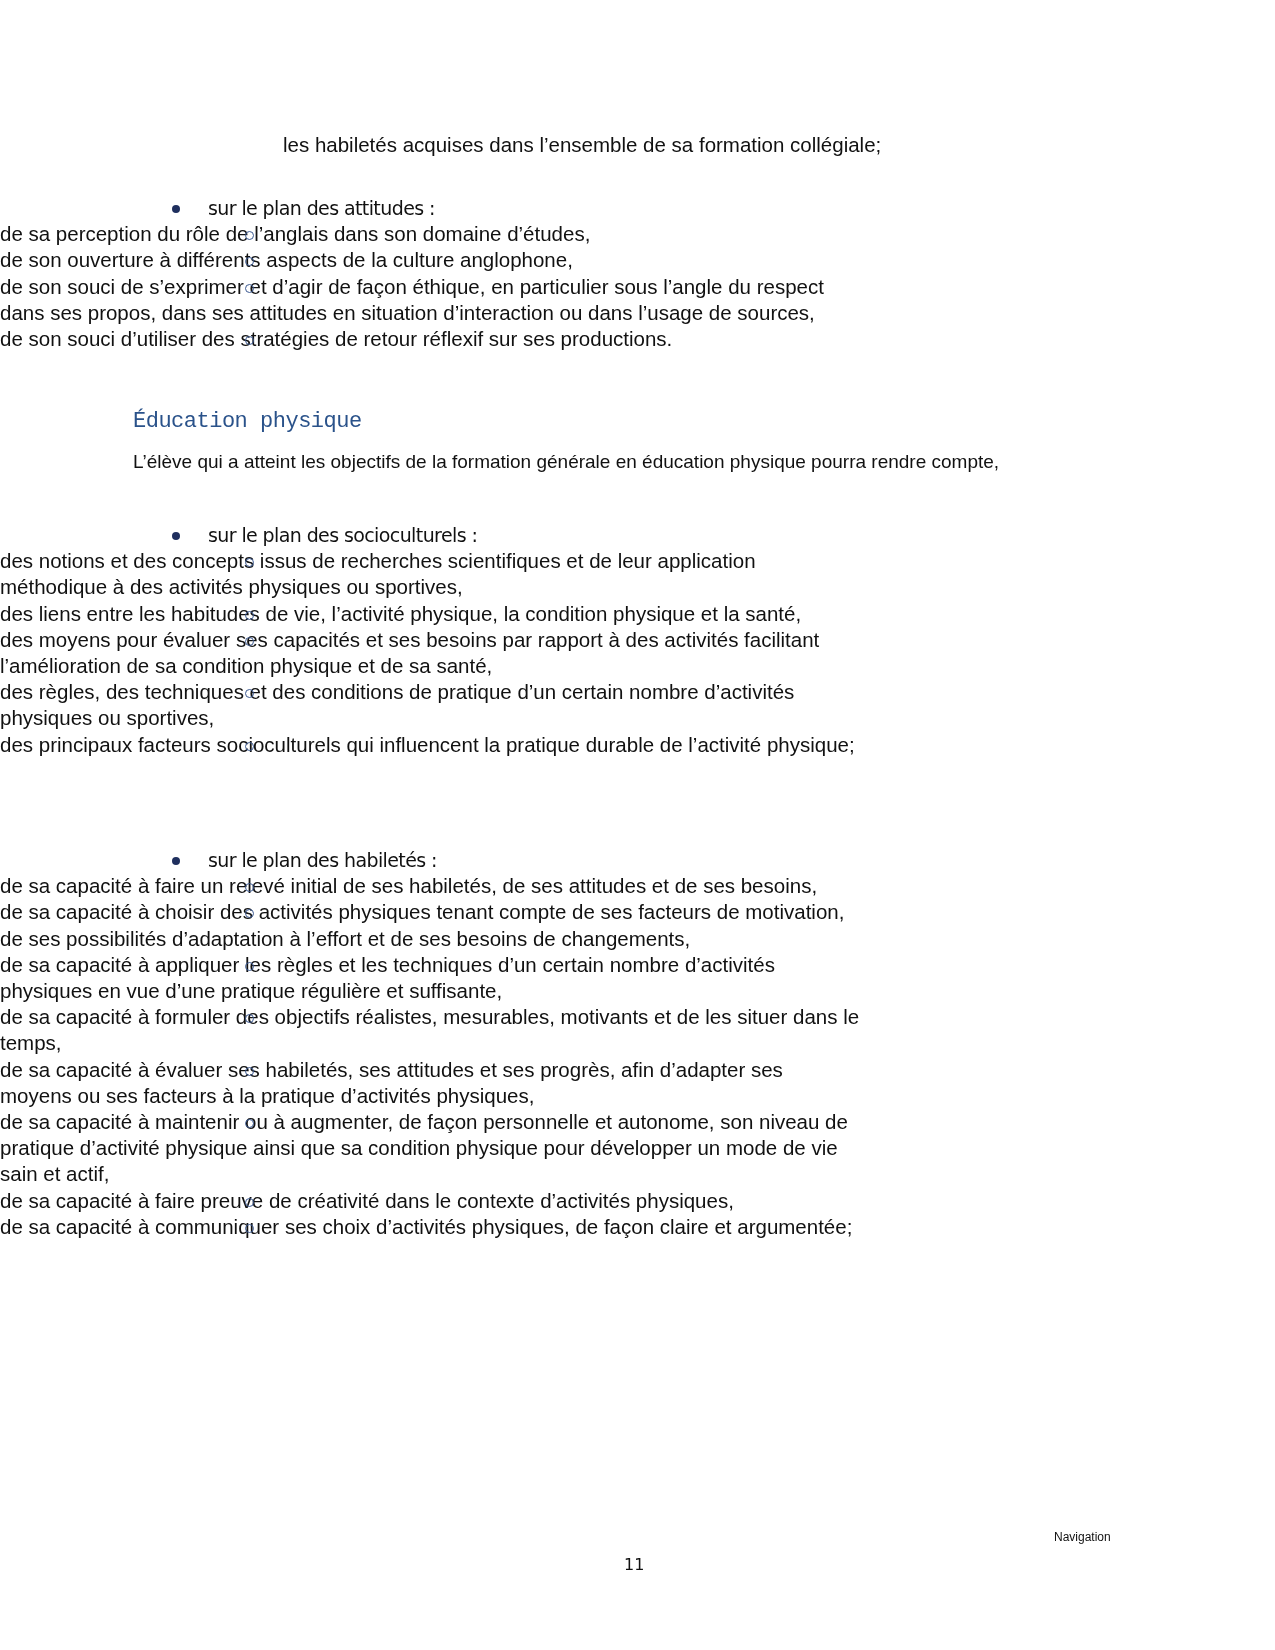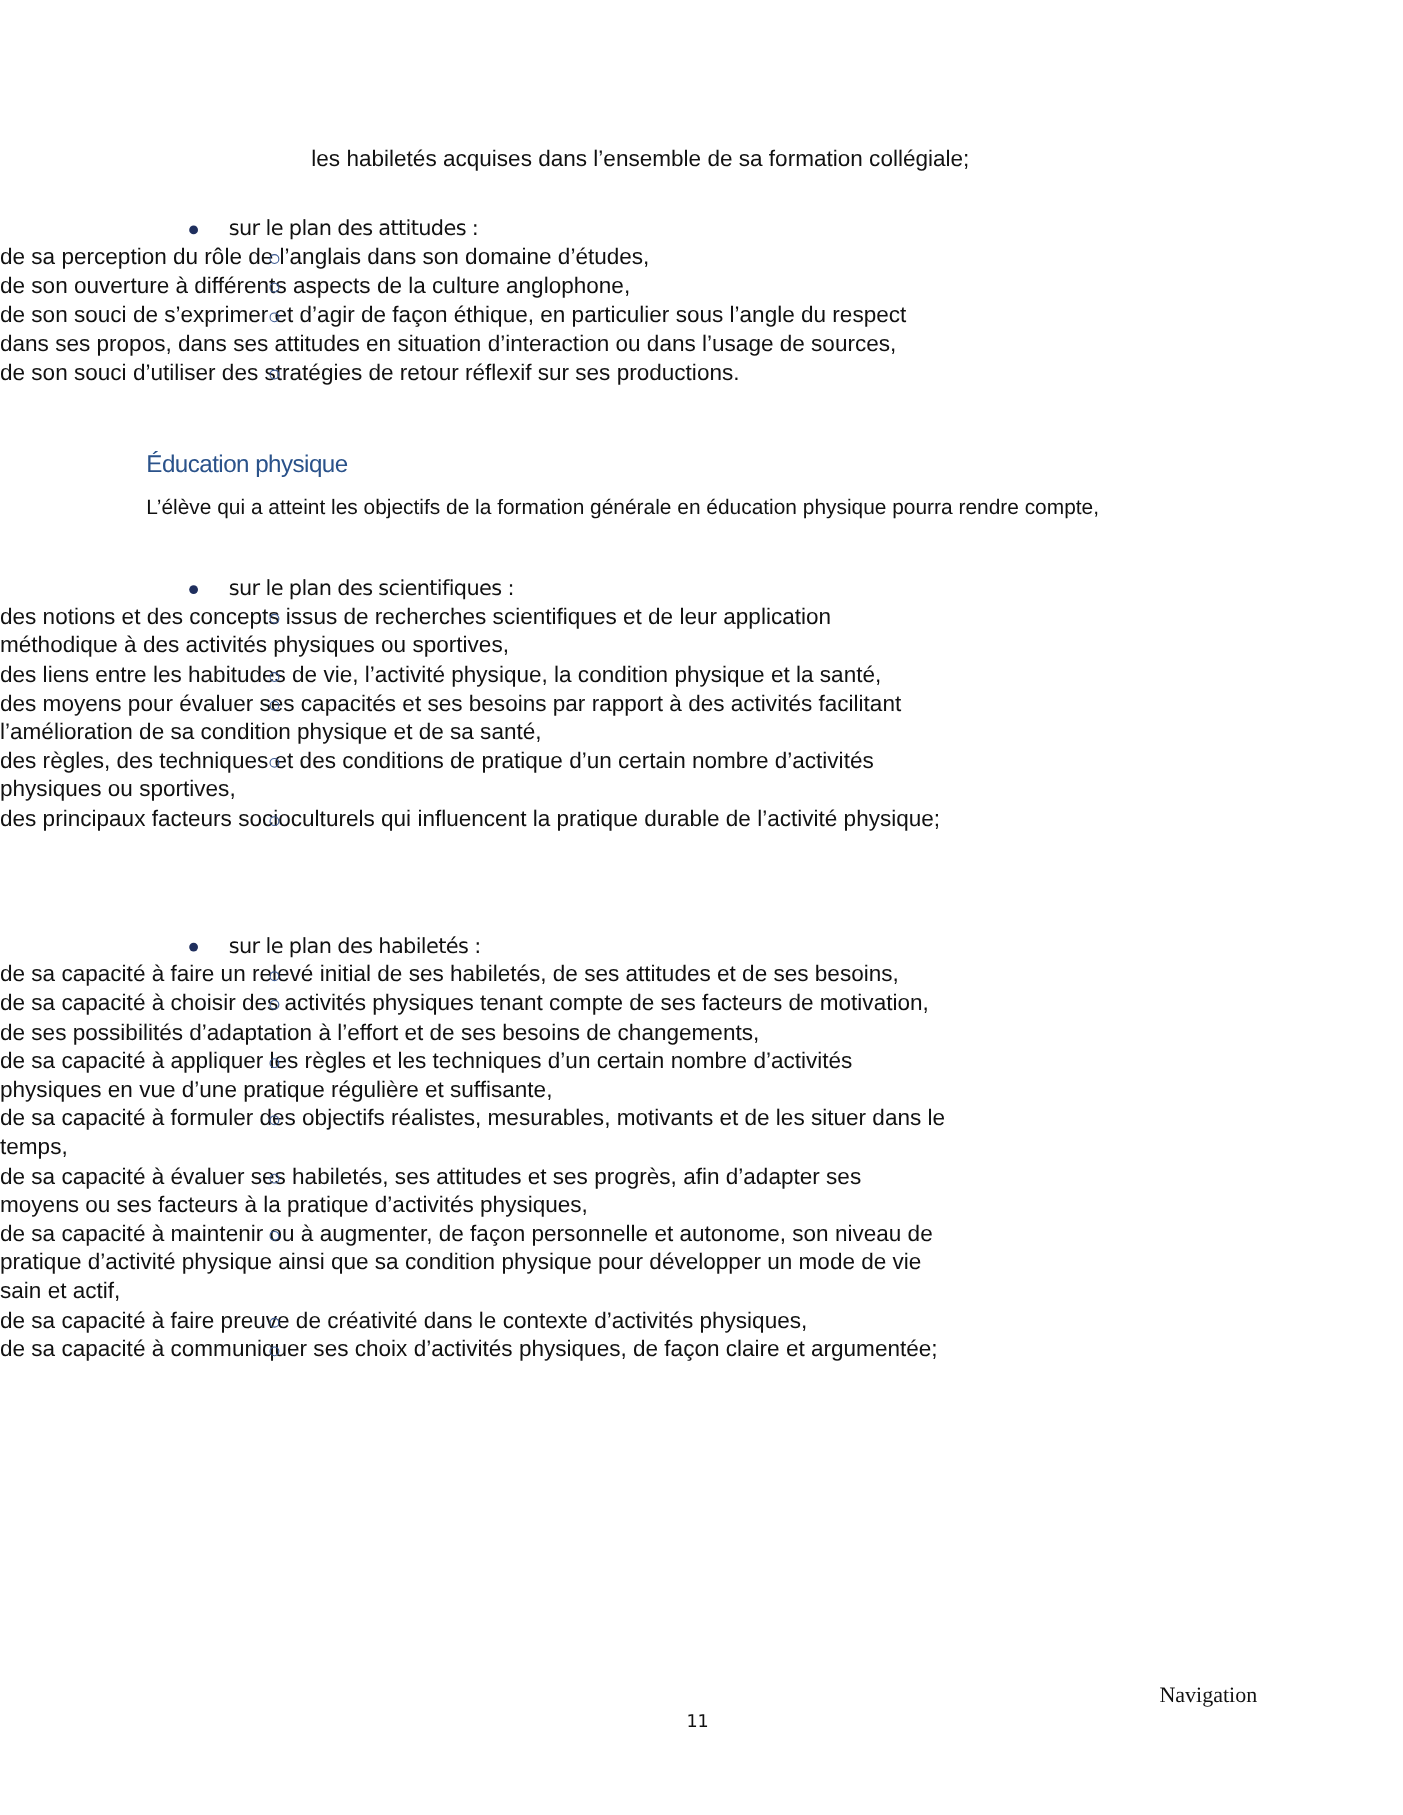--- a/index.html
+++ b/index.html
@@ -11,26 +11,26 @@
     .block { position: absolute; left: 0; width: 1275px; }
     .lvl1 { position: relative; padding-left: 208px; font-family: "DejaVu Sans", sans-serif;
             font-size: 19px; line-height: 26.2px; letter-spacing: -0.6px; color: #111; }
     .lvl1 .dot { position: absolute; left: 172px; top: 10px; width: 8px; height: 8px;
                  border-radius: 50%; background: #1f2f5e; }
     ul.sub { list-style: none; margin: 0; padding: 0; }
     ul.sub li { position: relative; width: 860px; }
     ul.sub li .circ { position: absolute; left: 245px; top: 10px; width: 9px; height: 9px;
                       border: 1.3px solid #3c5a92; border-radius: 50%; box-sizing: border-box; }
     ul.sub li .t { display: block; font-size: 20.5px; line-height: 26.2px; color: #111; }
-    .heading { position: absolute; left: 133px; top: 409px; font-family: Liberation Sans, sans-serif;
+    .heading { position: absolute; left: 133px; top: 409px; font-family: Liberation Mono, monospace;
                font-size: 22px; color: #2a528a; letter-spacing: -0.5px; }
     .intro { position: absolute; left: 133px; top: 449px; width: 1000px; text-align: justify;
              font-size: 19px; line-height: 26.2px; }
-    .footer-nav { position: absolute; left: 1054px; top: 1530px; font-family: Liberation Serif, serif;
-                  font-size: 20px; color: #111; text-decoration: none; }
+    .footer-nav { position: absolute; left: 1054px; top: 1530px; font-family: Liberation Sans, sans-serif;
+                  font-size: 12px; color: #111; text-decoration: none; }
     .page-num { position: absolute; left: 624px; top: 1555px; font-family: "DejaVu Sans", sans-serif;
                 font-size: 16px; color: #111; }
   </style>
 </head>
 <body>
 
 <div class="page">
 
   <div class="cont txt">les habiletés acquises dans l’ensemble de sa formation collégiale;</div>
 
@@ -58,21 +58,21 @@
         </li>
     </ul>
   </div>
 
   <div class="heading">Éducation physique</div>
   <div class="intro">L’élève qui a atteint les objectifs de la formation générale en éducation physique pourra rendre compte,</div>
 
   <div class="block" style="top:522px;">
     <div class="lvl1">
       <span class="dot"></span>
-      <span>sur le plan des scientifiques :</span>
+      <span>sur le plan des socioculturels :</span>
     </div>
     <ul class="sub">
       <li>
           <span class="circ"></span>
           <span class="t">des notions et des concepts issus de recherches scientifiques et de leur application méthodique à des activités physiques ou sportives,</span>
         </li>
       <li>
           <span class="circ"></span>
           <span class="t">des liens entre les habitudes de vie, l’activité physique, la condition physique et la santé,</span>
         </li>

